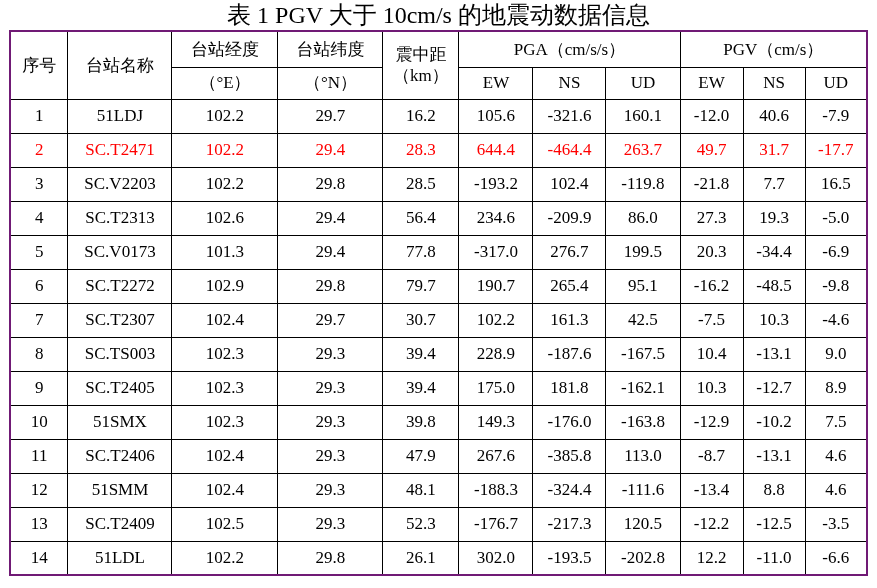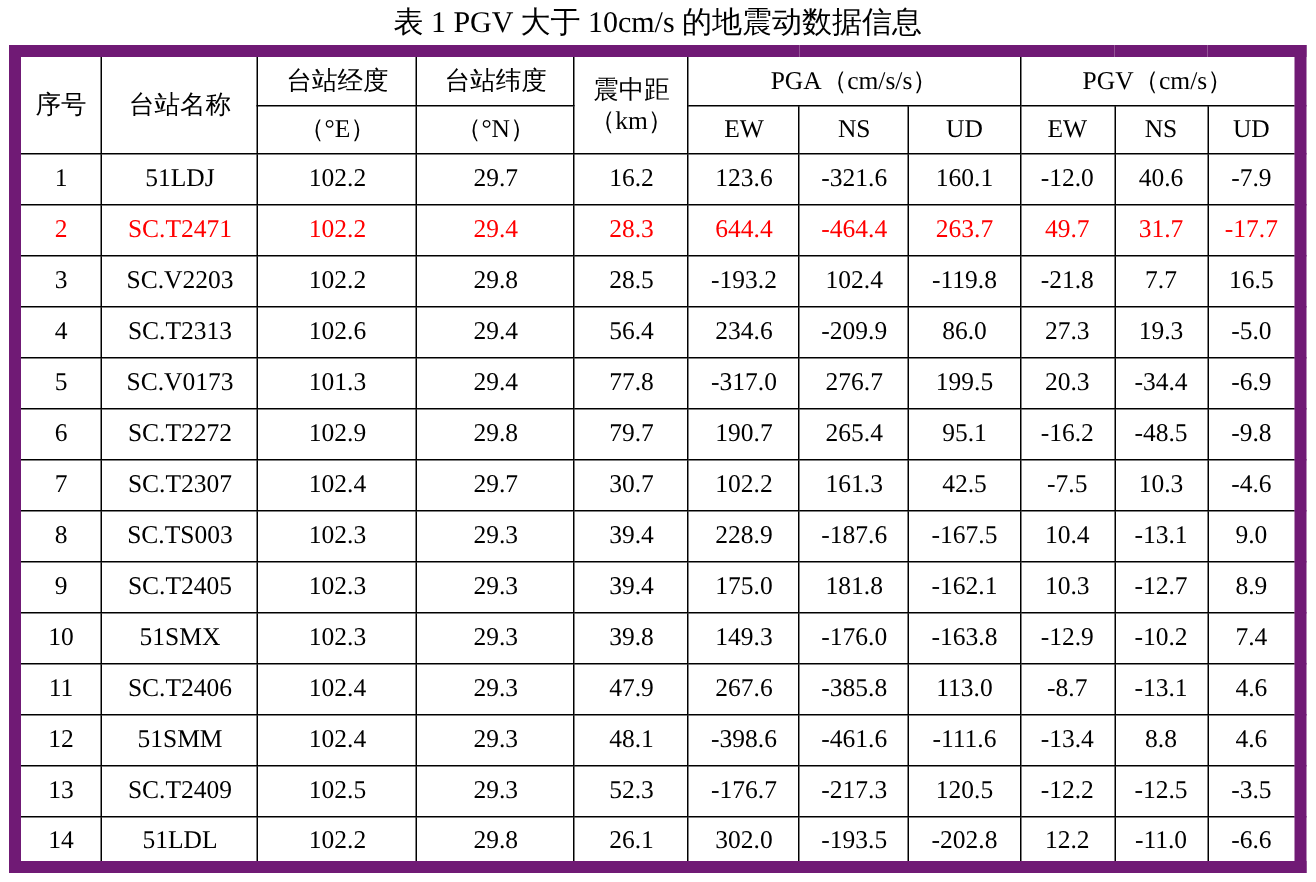--- a/index.html
+++ b/index.html
@@ -8,31 +8,31 @@
     padding: 0;
     width: 877px;
     height: 588px;
     background: #ffffff;
     overflow: hidden;
     font-family: "Liberation Serif", "DejaVu Serif", serif;
     color: #000000;
   }
   .caption {
     text-align: center;
-    font-size: 20px;
+    font-size: 24px;
     line-height: 26px;
     padding-top: 2px;
     white-space: nowrap;
   }
   table.seismic {
     border-collapse: collapse;
     table-layout: fixed;
     width: 857px;
     margin: 2px auto 0 auto;
-    border: 8px solid #701a75;
+    border: 2px solid #701a75;
     padding-left: 36px;
   }
   th, td {
     border: 1px solid #000000;
     text-align: center;
     vertical-align: middle;
     font-weight: normal;
     font-size: 17px;
     padding: 0;
     line-height: 1.25;
@@ -84,21 +84,21 @@
       <th>UD</th>
     </tr>
   </thead>
   <tbody>
       <tr>
         <td>1</td>
         <td>51LDJ</td>
         <td>102.2</td>
         <td>29.7</td>
         <td>16.2</td>
-        <td>123.6</td>
+        <td>105.6</td>
         <td>-321.6</td>
         <td>160.1</td>
         <td>-12.0</td>
         <td>40.6</td>
         <td>-7.9</td>
       </tr>
       <tr class="highlight">
         <td>2</td>
         <td>SC.T2471</td>
         <td>102.2</td>
@@ -206,43 +206,43 @@
         <td>10</td>
         <td>51SMX</td>
         <td>102.3</td>
         <td>29.3</td>
         <td>39.8</td>
         <td>149.3</td>
         <td>-176.0</td>
         <td>-163.8</td>
         <td>-12.9</td>
         <td>-10.2</td>
-        <td>7.4</td>
+        <td>7.5</td>
       </tr>
       <tr>
         <td>11</td>
         <td>SC.T2406</td>
         <td>102.4</td>
         <td>29.3</td>
         <td>47.9</td>
         <td>267.6</td>
         <td>-385.8</td>
         <td>113.0</td>
         <td>-8.7</td>
         <td>-13.1</td>
         <td>4.6</td>
       </tr>
       <tr>
         <td>12</td>
         <td>51SMM</td>
         <td>102.4</td>
         <td>29.3</td>
         <td>48.1</td>
-        <td>-398.6</td>
-        <td>-461.6</td>
+        <td>-188.3</td>
+        <td>-324.4</td>
         <td>-111.6</td>
         <td>-13.4</td>
         <td>8.8</td>
         <td>4.6</td>
       </tr>
       <tr>
         <td>13</td>
         <td>SC.T2409</td>
         <td>102.5</td>
         <td>29.3</td>

